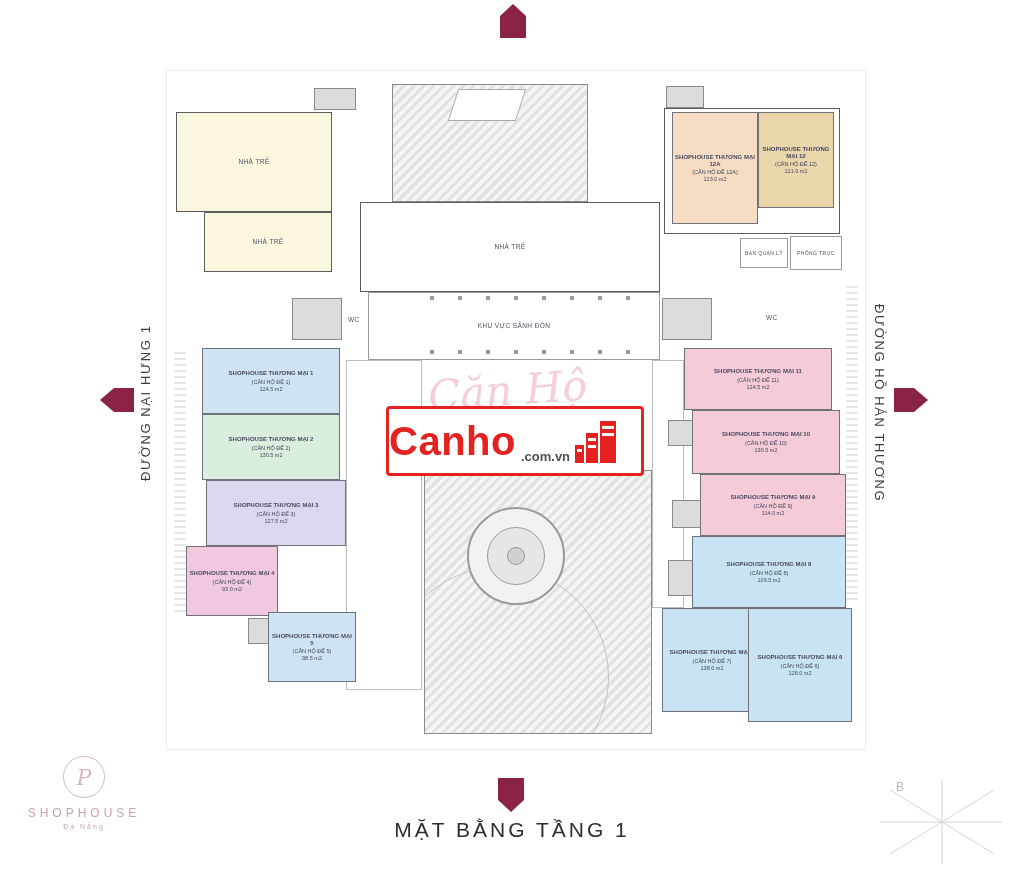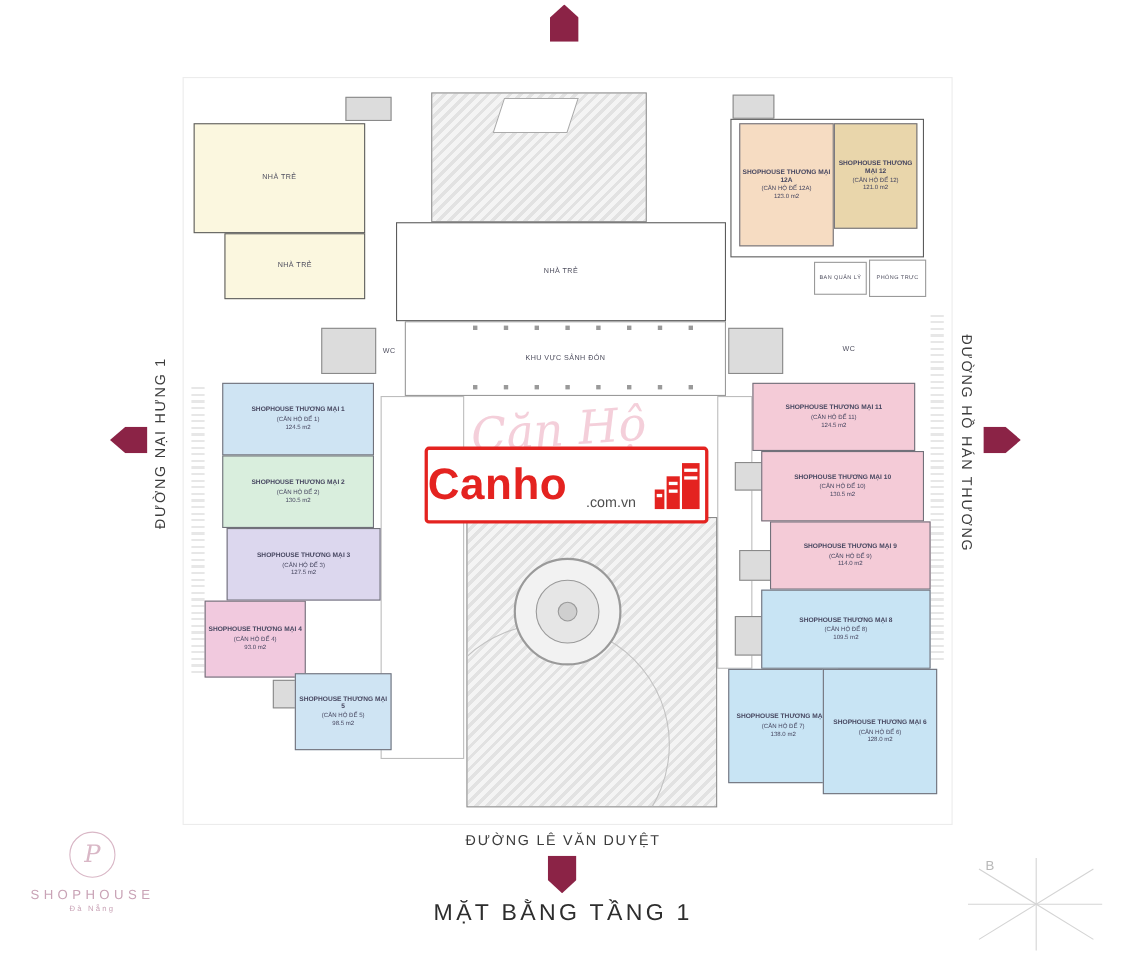--- a/index.html
+++ b/index.html
@@ -31,23 +31,23 @@
 
   .dots{position:absolute;display:flex;justify-content:space-between;}
   .dots i{width:4px;height:4px;background:#9a9a9a;display:block;}
 
   .fountain-ring{position:absolute;border-radius:50%;box-sizing:border-box;}
 
   .wm-script{position:absolute;left:428px;top:366px;z-index:15;font-family:"DejaVu Serif",serif;
              font-style:italic;font-size:42px;color:rgba(233,160,182,.5);transform:rotate(-4deg);}
   .wm-box{position:absolute;left:386px;top:406px;width:252px;height:64px;background:#fff;
           border:3px solid #e42320;border-radius:4px;z-index:16;display:flex;align-items:center;
-          justify-content:center;gap:17px;}
+          gap:5px;}
   .wm-brand{font-size:40px;font-weight:800;color:#e42320;letter-spacing:.5px;line-height:1;}
-  .wm-suffix{font-size:13px;font-weight:400;color:#4f4f4f;align-self:flex-end;margin-bottom:9px;}
+  .wm-suffix{font-size:13px;font-weight:700;color:#4f4f4f;align-self:flex-end;margin-bottom:9px;}
 
   .plan-title{position:absolute;left:0;top:818px;width:1024px;text-align:center;font-size:21px;
               letter-spacing:3px;color:#2d2d2d;font-weight:500;}
 
   .logo{position:absolute;left:26px;top:756px;width:116px;text-align:center;color:#c9a3b6;}
   .logo-circle{width:40px;height:40px;border:1.2px solid #d9b7c6;border-radius:50%;margin:0 auto;
                display:flex;align-items:center;justify-content:center;font-family:"DejaVu Serif",serif;
                font-style:italic;font-size:22px;color:#d9b7c6;}
   .logo-name{margin-top:8px;font-size:12px;letter-spacing:4px;}
   .logo-sub{margin-top:3px;font-size:7px;letter-spacing:2px;}
@@ -73,21 +73,20 @@
   </div>
   <div class="street vert upward" style="left:138px;top:283px;">ĐƯỜNG NẠI HƯNG 1</div>
 
   <div class="arrow" style="left:894px;top:388px;">
     <svg width="34" height="24">
         <polygon points="34,12 20,24 0,24 0,0 20,0" fill="#8b2346"></polygon>
       </svg>
   </div>
   <div class="street vert" style="left:872px;top:283px;">ĐƯỜNG HỒ HÁN THƯƠNG</div>
 
-  <div class="street h" style="top:756px;">ĐƯỜNG LÊ VĂN DUYỆT</div>
   <div class="arrow" style="left:498px;top:778px;">
     <svg width="26" height="34">
         <polygon points="13,34 0,22 0,0 26,0 26,22" fill="#8b2346"></polygon>
       </svg>
   </div>
 
   <div class="block" style="left:166px;top:70px;width:700px;height:680px;border:1px solid #ececec;"></div>
 
   <div class="block wall cream centerflex" style="left:176px;top:112px;width:156px;height:100px;">
     <span class="roomlabel">NHÀ TRẺ</span>

